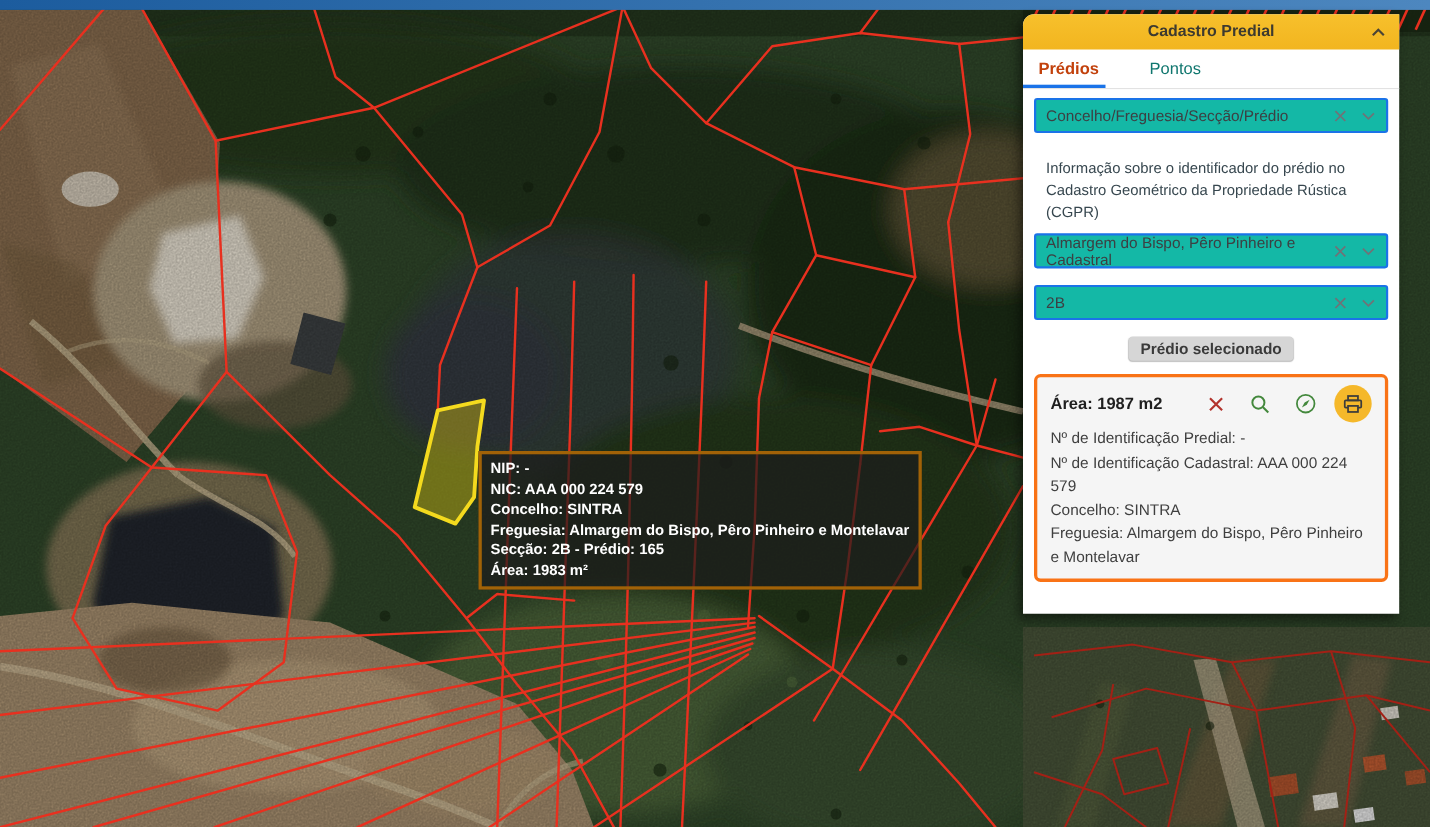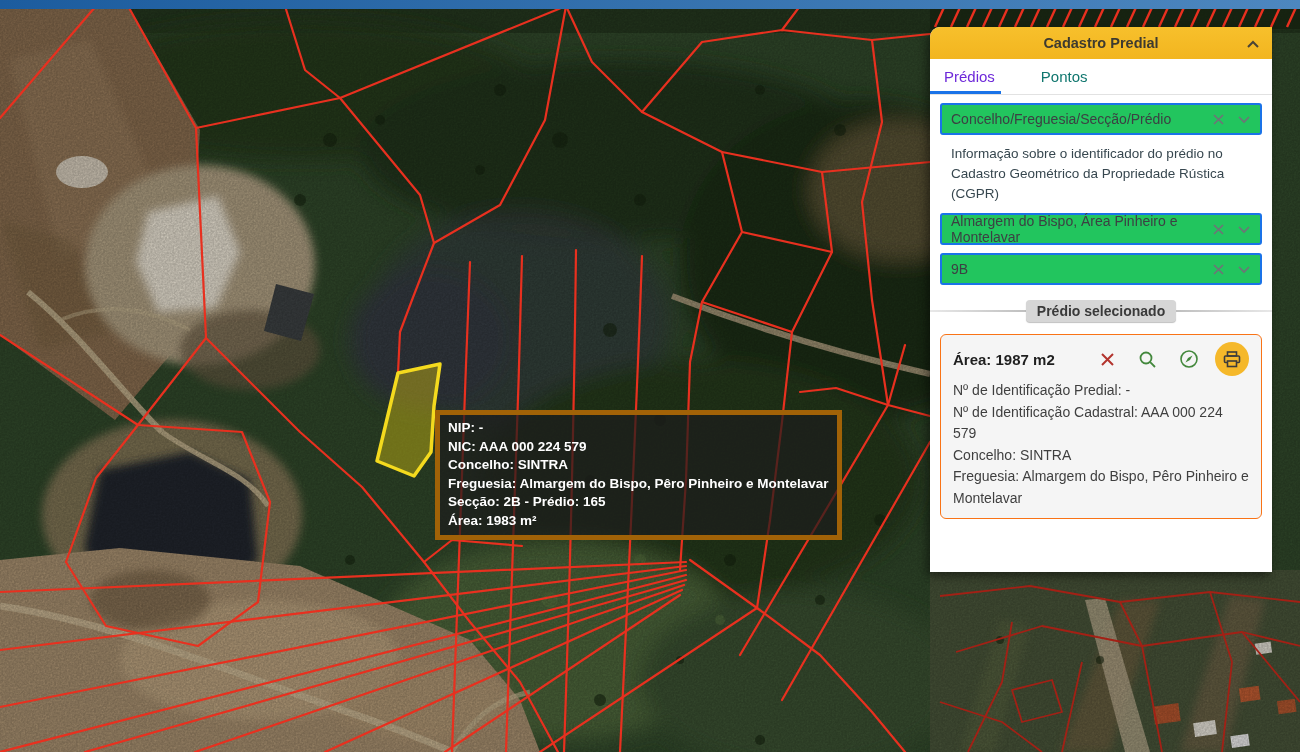--- a/index.html
+++ b/index.html
@@ -5,52 +5,52 @@
   html,body{margin:0;padding:0;background:#222;}
   *{box-sizing:border-box;}
   #stage{position:relative;width:1300px;height:752px;overflow:hidden;
          font-family:"Liberation Sans",sans-serif;background:#31492b;}
   #map-svg{position:absolute;left:0;top:0;}
 
   
   .map-tooltip{
     position:absolute;left:435px;top:410px;
     background:rgba(28,28,28,0.70);
-    border:5px solid #a16207;
+    border:3px solid #a16207;
     color:#fff;font-size:13.5px;font-weight:bold;
     line-height:18.5px;padding:4px 8px 5px 8px;white-space:nowrap;
   }
 
   
-  .panel{position:absolute;left:930px;top:27px;width:342px;height:545px;
+  .panel{position:absolute;left:930px;top:13px;width:342px;height:545px;
          background:#fff;border-top-left-radius:10px;
          box-shadow:-3px 4px 10px rgba(0,0,0,.45);}
   .panel-header{height:32px;background:linear-gradient(#f7c02c,#f2b51f);
          border-top-left-radius:10px;display:flex;align-items:center;justify-content:center;
          font-size:14.5px;font-weight:bold;color:#3d3a30;position:relative;cursor:pointer;}
   .panel-header .chev-up{position:absolute;right:12px;top:9px;}
   .tabs{display:flex;height:36px;align-items:stretch;border-bottom:1px solid #e2e2e2;
         padding-left:14px;}
   .tab{position:relative;display:flex;align-items:center;font-size:15px;color:#0f766e;
        cursor:pointer;margin-right:46px;}
-  .tab.active{color:#6d28d9;font-weight:normal;align-items:center;}
+  .tab.active{color:#c2410c;font-weight:bold;align-items:center;}
   .tab.active::after{content:"";position:absolute;left:-14px;right:-6px;bottom:0;height:3px;
        background:#1a73e8;}
-  .field{margin:8px 10px 2px 10px;height:32px;border:2px solid #1a73e8;border-radius:3px;
+  .field{margin:8px 10px 15px 10px;height:32px;border:2px solid #1a73e8;border-radius:3px;
        display:flex;align-items:center;padding:0 9px;font-size:14px;color:#3c4043;
-       background:#22c55e;}
+       background:#14b8a6;}
   .field:first-of-type{margin-top:10px;}
   .field .grow{flex:1;}
   .ficon{display:flex;align-items:center;margin-left:12px;cursor:pointer;}
   .info-text{padding:7px 14px 1px 21px;font-size:13.5px;color:#37474f;line-height:20px;}
-  .sect-div{display:flex;align-items:center;margin:15px 0 12px 0;}
+  .sect-div{display:flex;align-items:center;margin:15px 0 12px 0;flex-direction:column;}
   .sect-div .line{flex:1;height:2px;background:linear-gradient(90deg,#e8e8e8,#bfbfbf);}
   .sect-div .pill{background:#d6d6d6;border-radius:4px;padding:3px 11px;font-size:14px;
        font-weight:bold;color:#3a3a3a;box-shadow:0 1px 1px rgba(0,0,0,.25);}
-  .card{margin:0 10px;border:1px solid #f97316;border-radius:6px;background:#f5f5f5;
+  .card{margin:0 10px;border:3px solid #f97316;border-radius:6px;background:#f5f5f5;
        padding:7px 12px 8px 12px;font-size:14px;color:#3f3f3f;}
   .card-head{display:flex;align-items:center;margin-bottom:4px;}
   .card-head .area{flex:1;font-size:15px;font-weight:bold;color:#1f1f1f;}
   .cicon{display:flex;align-items:center;justify-content:center;cursor:pointer;margin-left:22px;}
   .print-btn{width:34px;height:34px;border-radius:50%;background:#f5b82a;margin-left:16px;
        display:flex;align-items:center;justify-content:center;cursor:pointer;}
   .card-line{line-height:21.6px;}
   .card-last{display:flex;line-height:21.6px;margin-top:1px;}
   .card-last .sec{width:168px;}
 </style>
@@ -301,36 +301,36 @@
         <svg width="14" height="9" viewBox="0 0 14 9">
             <polyline points="2,2 7,7 12,2" fill="none" stroke="#6f7377" stroke-width="1.6"></polyline>
           </svg>
       </span>
     </div>
 
     <div class="info-text">Informação sobre o identificador do prédio no Cadastro Geométrico da Propriedade Rústica (CGPR)</div>
 
 
     <div class="field">
-      <span>Almargem do Bispo, Área Pinheiro e Montelavar</span>
+      <span>Almargem do Bispo, Pêro Pinheiro e Cadastral</span>
       <span class="grow"></span>
       <span class="ficon">
         <svg width="13" height="13" viewBox="0 0 13 13">
             <path d="M2,2 L11,11 M11,2 L2,11" stroke="#6f7377" stroke-width="1.6" fill="none"></path>
           </svg>
       </span>
       <span class="ficon">
         <svg width="14" height="9" viewBox="0 0 14 9">
             <polyline points="2,2 7,7 12,2" fill="none" stroke="#6f7377" stroke-width="1.6"></polyline>
           </svg>
       </span>
     </div>
 
     <div class="field">
-      <span>9B</span>
+      <span>2B</span>
       <span class="grow"></span>
       <span class="ficon">
         <svg width="13" height="13" viewBox="0 0 13 13">
             <path d="M2,2 L11,11 M11,2 L2,11" stroke="#6f7377" stroke-width="1.6" fill="none"></path>
           </svg>
       </span>
       <span class="ficon">
         <svg width="14" height="9" viewBox="0 0 14 9">
             <polyline points="2,2 7,7 12,2" fill="none" stroke="#6f7377" stroke-width="1.6"></polyline>
           </svg>

